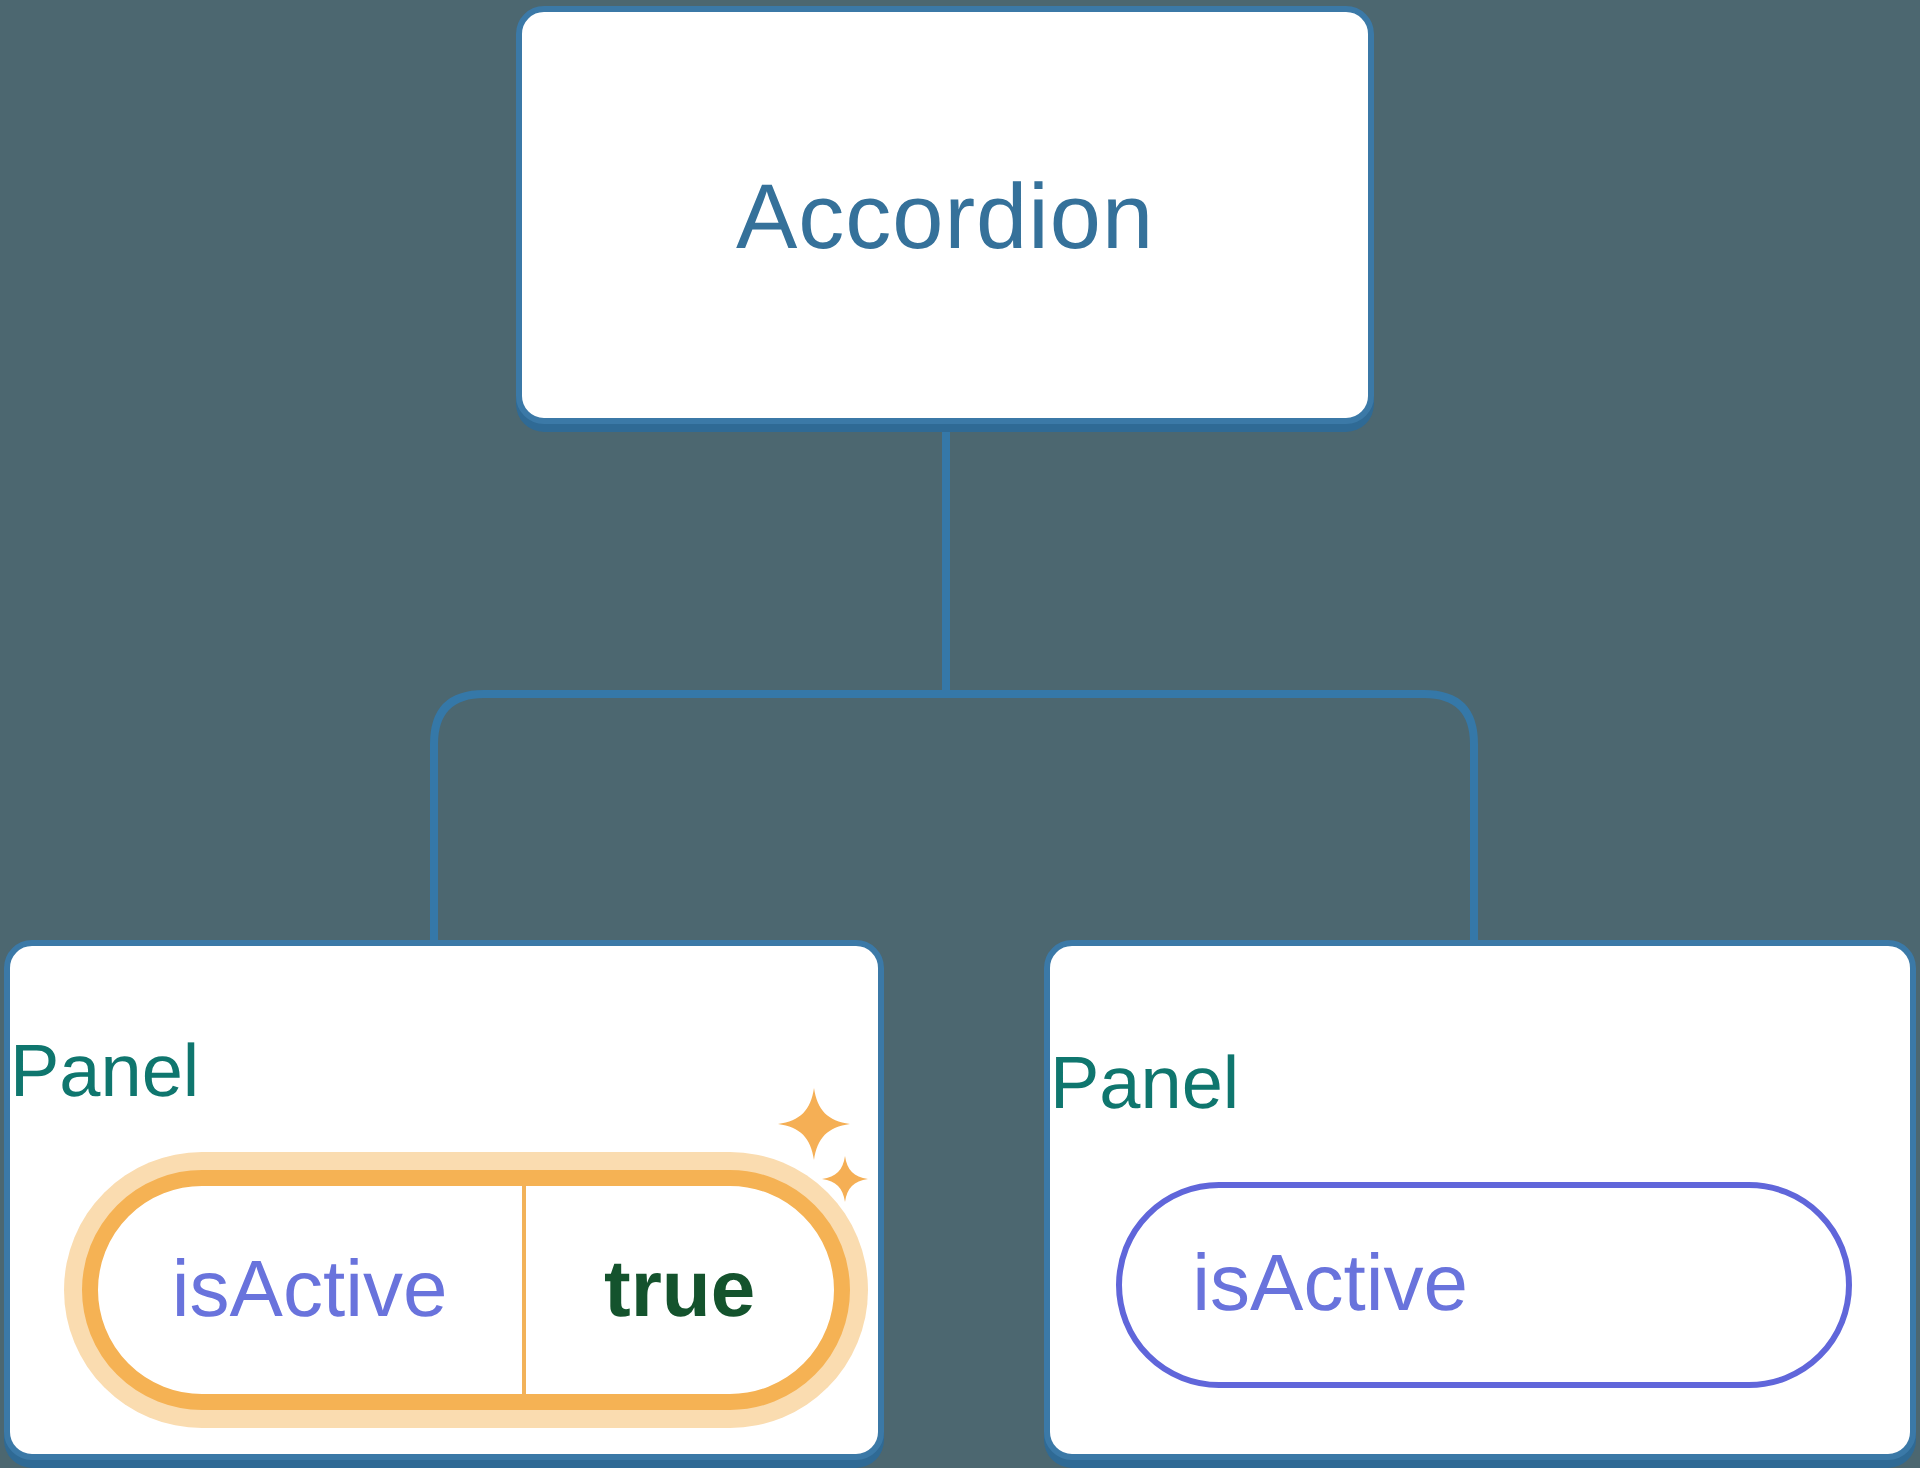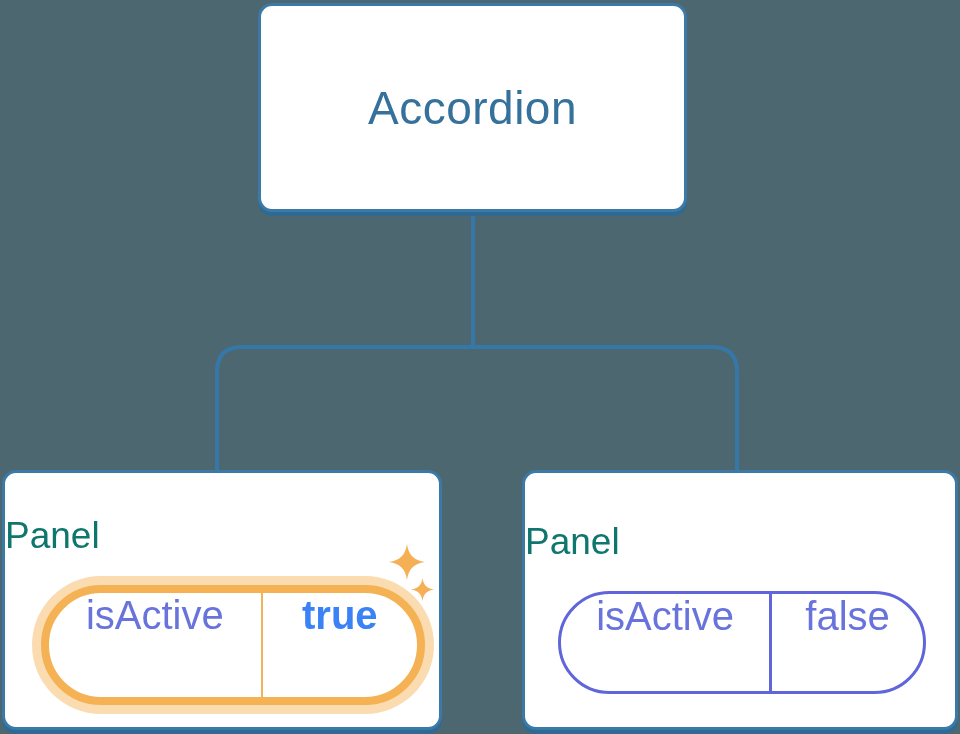--- a/index.html
+++ b/index.html
@@ -71,21 +71,21 @@
   .prop-pill {
     position: absolute;
     display: flex;
     background: #FFFFFF;
     box-sizing: border-box;
     border-radius: 999px;
     overflow: hidden;
   }
   .prop-pill .pill-segment {
     display: flex;
-    align-items: flex-start;
+    align-items: center;
     justify-content: center;
     box-sizing: border-box;
   }
   .prop-pill .pill-segment.seg-name { flex: 0 0 57.5%; }
   .prop-pill .pill-segment.seg-value { flex: 1 1 auto; }
 
   .pill-active {
     left: 36px;
     top: 112px;
     width: 384px;
@@ -108,21 +108,21 @@
     color: #6973DC;
     font-size: 40px;
     font-weight: 400;
   }
   .prop-value {
     color: #6973DC;
     font-size: 40px;
     font-weight: 400;
   }
   .prop-value.is-true {
-    color: #3b82f6;
+    color: #14532d;
     font-weight: 700;
   }
   .sparkles {
     position: absolute;
     left: 381px;
     top: 71px;
     pointer-events: none;
   }
 </style>
 </head>
@@ -159,19 +159,16 @@
     </svg>
   </div>
 
   <div class="node node-panel-inactive">
     <div class="panel-title">Panel</div>
 
     <div class="prop-pill pill-inactive">
       <div class="pill-segment seg-name">
         <span class="prop-name">isActive</span>
       </div>
-      <div class="pill-segment seg-value">
-        <span class="prop-value">false</span>
-      </div>
     </div>
   </div>
 
 </div>
 
 </body></html>

